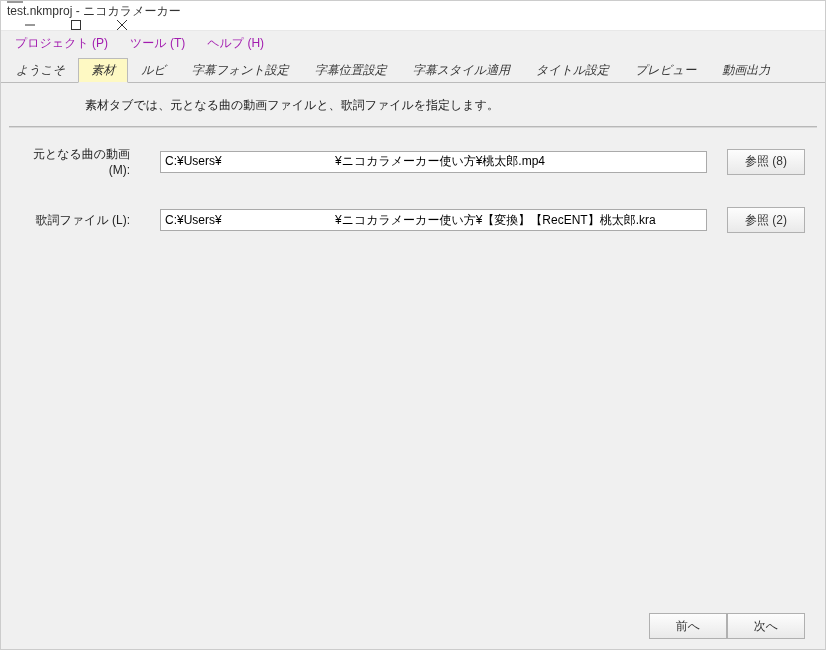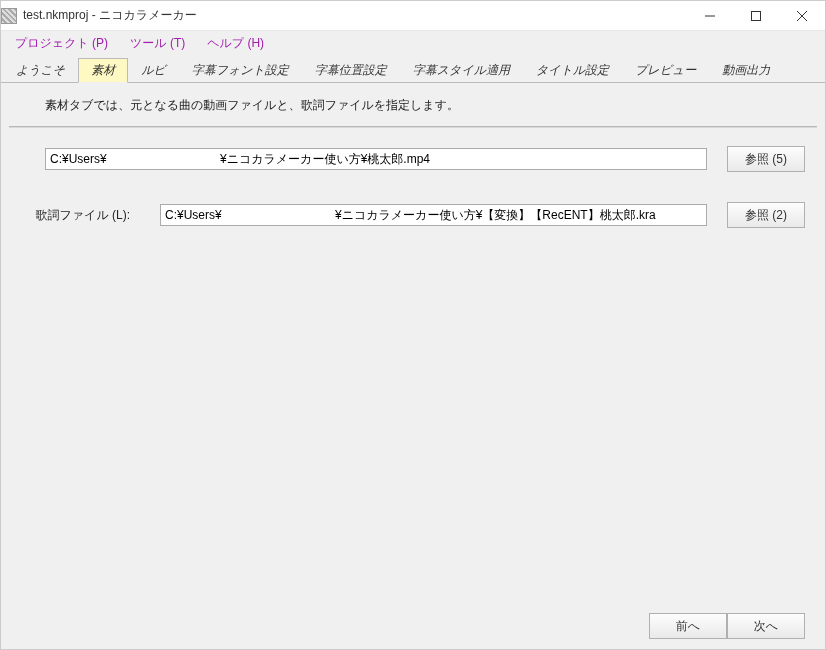--- a/index.html
+++ b/index.html
@@ -11,22 +11,23 @@
       height: 650px;
       overflow: hidden;
       border: 1px solid #ccc;
       display: flex;
       flex-direction: column;
     }
     .titlebar {
       height: 30px;
       background: #fff;
       display: flex;
-      align-items: center;
+      padding-left: 6px;
       border-bottom: 1px solid #e8e8e8;
+      flex-direction: column;
     }
     .titlebar .app-icon {
       width: 16px; height: 16px;
       border: 1px solid #999;
       margin-right: 6px;
       display: inline-block;
       background: repeating-linear-gradient(45deg,#ddd,#ddd 2px,#aaa 2px,#aaa 4px);
     }
     .titlebar .title { flex: 0 0 auto; color: #333; }
     .titlebar .spacer { flex: 1; }
@@ -70,21 +71,21 @@
       border: 1px solid #bbb;
       border-bottom: 1px solid #f0f0f0;
     }
     .content {
       flex: 1;
       display: flex;
       flex-direction: column;
       position: relative;
     }
     .desc {
-      padding: 14px 0 12px 44px;
+      padding: 14px 0 12px 84px;
       color: #222;
     }
     .divider {
       height: 2px;
       background: linear-gradient(to bottom, #a8a8a8, #e8e8e8);
       margin: 0 8px 18px 8px;
     }
     .row {
       display: flex;
       align-items: center;
@@ -167,22 +168,23 @@
   <div class="tab">タイトル設定</div>
   <div class="tab">プレビュー</div>
   <div class="tab">動画出力</div>
 </div>
 
 <div class="content">
   <div class="desc">素材タブでは、元となる曲の動画ファイルと、歌詞ファイルを指定します。</div>
   <div class="divider"></div>
 
   <div class="row">
+    <div class="label">元となる曲の動画 (M):</div>
     <input type="text" value="C:¥Users¥                                  ¥ニコカラメーカー使い方¥桃太郎.mp4" style="">
-    <button class="btn">参照 (5)</button>
+    <button class="btn">参照 (8)</button>
   </div>
 
   <div class="row">
     <div class="label">歌詞ファイル (L):</div>
     <input type="text" value="C:¥Users¥                                  ¥ニコカラメーカー使い方¥【変換】【RecENT】桃太郎.kra" style="">
     <button class="btn">参照 (2)</button>
   </div>
 
   <div style="flex:1"></div>
 

